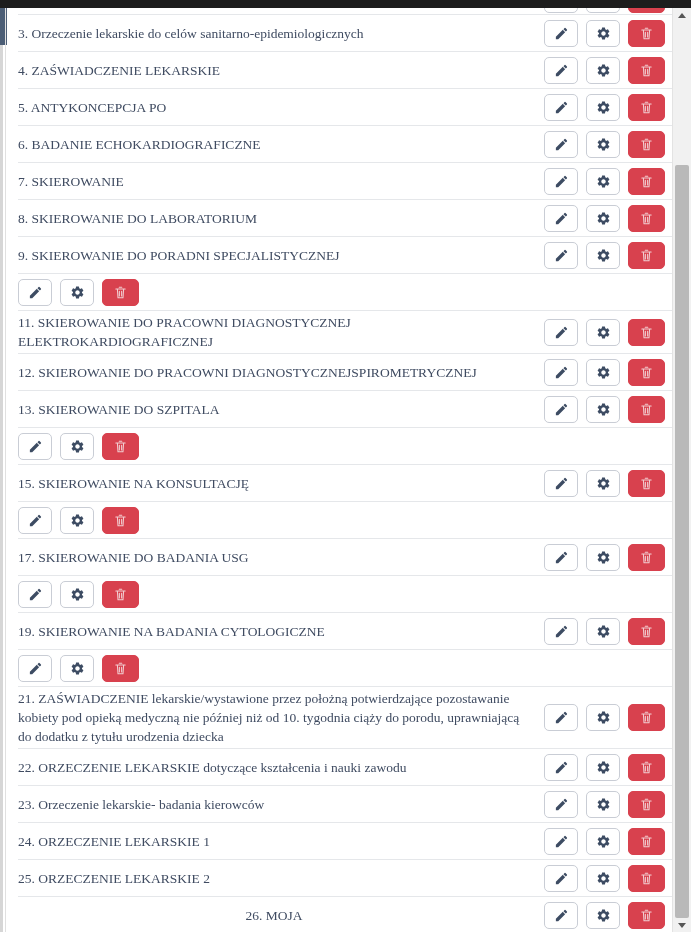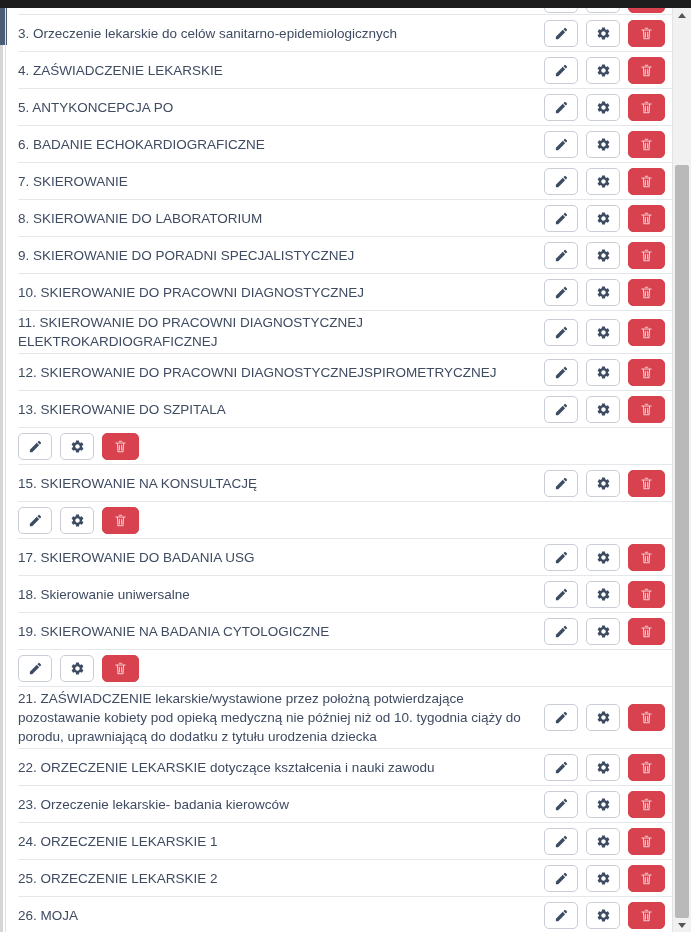--- a/index.html
+++ b/index.html
@@ -16,21 +16,21 @@
   .left-strip{position:absolute;left:0;top:45px;width:3px;height:887px;background:#d6d6d6;z-index:5;}
   .left-line{position:absolute;left:5px;top:8px;width:1px;height:924px;background:#e0e0e0;z-index:5;}
 
   
   .scrollbar{position:absolute;right:0;top:8px;width:18px;height:924px;background:#f1f1f1;border-left:1px solid #e3e3e3;z-index:6;}
   .scroll-arrow-up{width:0;height:0;border-left:4px solid transparent;border-right:4px solid transparent;border-bottom:5px solid #565656;margin:5px auto 0;}
   .scroll-thumb{position:absolute;top:157px;left:2px;right:2px;height:753px;background:#b9b9b9;border-radius:2px;}
   .scroll-arrow-down{position:absolute;bottom:4px;left:5px;width:0;height:0;border-left:4px solid transparent;border-right:4px solid transparent;border-top:5px solid #565656;}
 
   
-  .content{position:absolute;left:6px;top:8px;width:666px;background:#fff;}
+  .content{position:absolute;left:6px;top:8px;width:666px;background:#fff;font-family:Liberation Serif, serif;}
 
   .row, .row-partial{margin-left:12px;border-bottom:1px solid #e5e7ea;}
   .row{display:flex;align-items:center;justify-content:space-between;min-height:32px;padding:2px 0;}
   .row-label{
     flex:1;max-width:522px;padding-right:14px;
     color:var(--text-slate);font-size:13.5px;line-height:19px;
   }
   .row-actions{display:flex;align-items:center;gap:8px;margin-right:7px;flex-shrink:0;}
 
   .icon-btn{
@@ -248,21 +248,20 @@
             <span>
               <svg width="15" height="15" viewBox="0 0 24 24" fill="none" stroke="#f1cfd2" stroke-width="1.7" stroke-linecap="round">
                 <path d="M4.5 6.5h15M10 3.5h4M7 6.5l1 14h8l1-14M10.2 10v7.5M13.8 10v7.5"></path>
               </svg>
             </span>
           </button>
     </div>
   </div>
 
   <div class="row">
-    <div class="row-label">10. SKIEROWANIE DO PRACOWNI DIAGNOSTYCZNEJ</div>
     <div class="row-actions">
       <button class="icon-btn">
             <span>
               <svg width="15" height="15" viewBox="0 0 24 24" fill="#3d4c63">
                 <path d="M3 17.25V21h3.75L17.8 9.94l-3.75-3.75L3 17.25zM20.7 7.04c.39-.39.39-1.02 0-1.41l-2.34-2.34a.996.996 0 0 0-1.41 0l-1.83 1.83 3.75 3.75 1.83-1.83z"></path>
               </svg>
             </span>
           </button>
       <button class="icon-btn">
             <span>
@@ -462,21 +461,20 @@
             <span>
               <svg width="15" height="15" viewBox="0 0 24 24" fill="none" stroke="#f1cfd2" stroke-width="1.7" stroke-linecap="round">
                 <path d="M4.5 6.5h15M10 3.5h4M7 6.5l1 14h8l1-14M10.2 10v7.5M13.8 10v7.5"></path>
               </svg>
             </span>
           </button>
     </div>
   </div>
 
   <div class="row">
-    <div class="row-label">18. Skierowanie uniwersalne</div>
     <div class="row-actions">
       <button class="icon-btn">
             <span>
               <svg width="15" height="15" viewBox="0 0 24 24" fill="#3d4c63">
                 <path d="M3 17.25V21h3.75L17.8 9.94l-3.75-3.75L3 17.25zM20.7 7.04c.39-.39.39-1.02 0-1.41l-2.34-2.34a.996.996 0 0 0-1.41 0l-1.83 1.83 3.75 3.75 1.83-1.83z"></path>
               </svg>
             </span>
           </button>
       <button class="icon-btn">
             <span>
@@ -676,21 +674,21 @@
       <button class="icon-btn trash-btn">
             <span>
               <svg width="15" height="15" viewBox="0 0 24 24" fill="none" stroke="#f1cfd2" stroke-width="1.7" stroke-linecap="round">
                 <path d="M4.5 6.5h15M10 3.5h4M7 6.5l1 14h8l1-14M10.2 10v7.5M13.8 10v7.5"></path>
               </svg>
             </span>
           </button>
     </div>
   </div>
 
-  <div class="row" style="border-bottom: none;">
+  <div class="row" style="border-bottom: none; text-align: center;">
     <div class="row-label">26. MOJA</div>
     <div class="row-actions">
       <button class="icon-btn">
             <span>
               <svg width="15" height="15" viewBox="0 0 24 24" fill="#3d4c63">
                 <path d="M3 17.25V21h3.75L17.8 9.94l-3.75-3.75L3 17.25zM20.7 7.04c.39-.39.39-1.02 0-1.41l-2.34-2.34a.996.996 0 0 0-1.41 0l-1.83 1.83 3.75 3.75 1.83-1.83z"></path>
               </svg>
             </span>
           </button>
       <button class="icon-btn">

